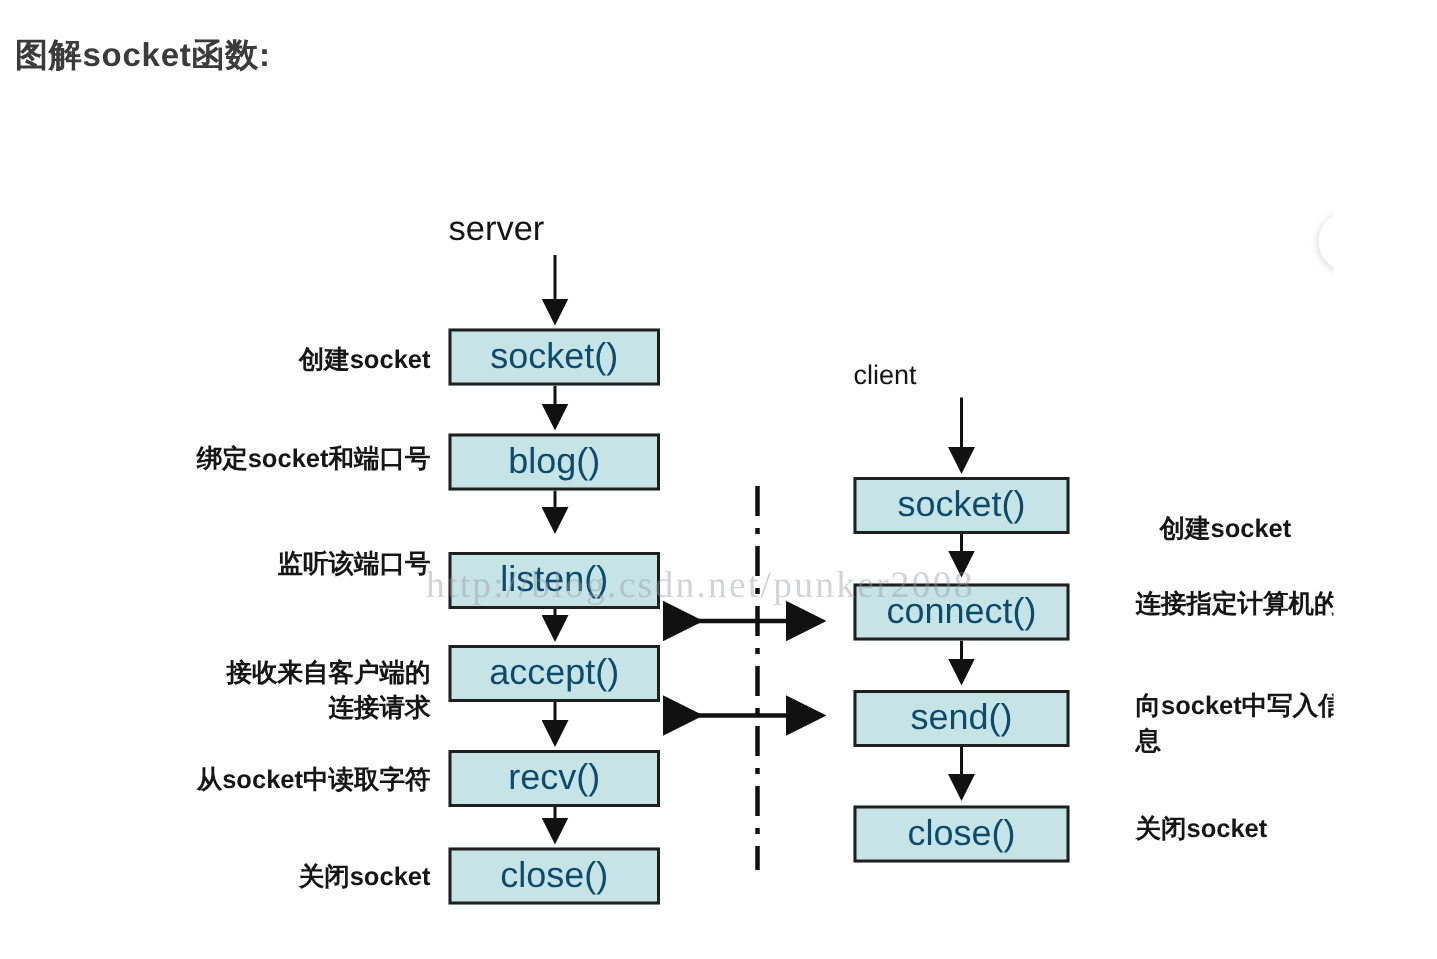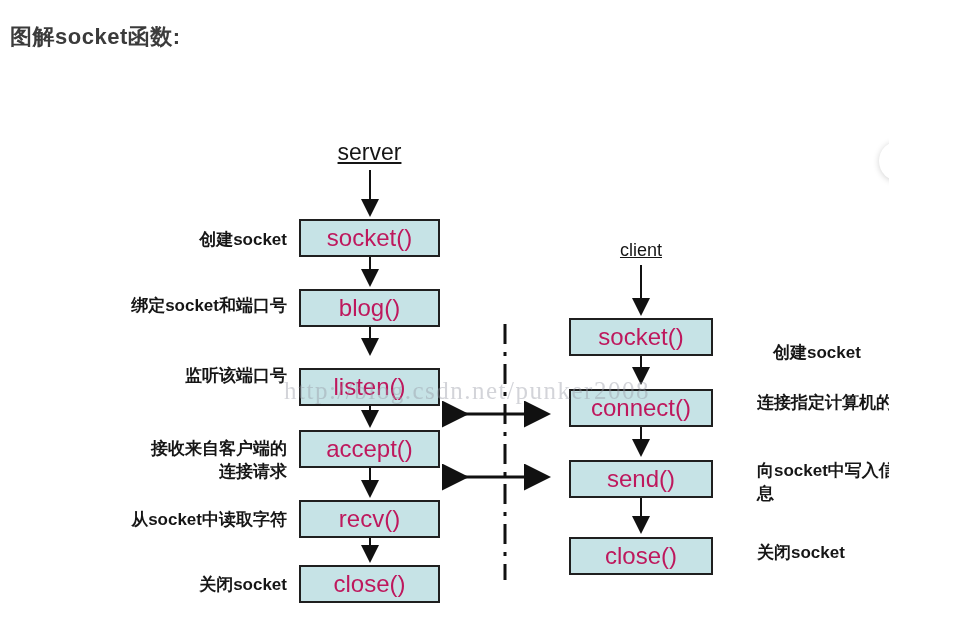--- a/index.html
+++ b/index.html
@@ -8,25 +8,25 @@
     font-family:"Liberation Sans", sans-serif;
   }
   .page-title{
     position:absolute;left:10px;top:22px;font-size:22px;font-weight:bold;color:#3b3b3b;
     letter-spacing:0.5px;
   }
   
   .fnbox{
     position:absolute;height:38px;background:#c6e3e6;border:2px solid #1f1f1f;
     display:flex;align-items:center;justify-content:center;
-    font-size:24px;color:#be185d;box-sizing:border-box;
+    font-size:24px;color:#0c4a6e;box-sizing:border-box;
   }
   .srv{left:299px;width:141px;}
   .cli{left:569px;width:144px;}
-  .col-title{position:absolute;color:#151515;text-align:center;text-decoration:underline;}
+  .col-title{position:absolute;color:#151515;}
   .srv-title{left:299px;width:141px;top:139px;font-size:23px;}
   .cli-title{left:569px;width:144px;top:240px;font-size:18px;}
   
   .lbl{position:absolute;color:#161616;font-size:17px;line-height:23px;font-weight:bold;}
   .lbl-left{left:60px;width:227px;text-align:right;}
   .lbl-right{left:757px;width:195px;text-align:left;}
   .svg-layer{position:absolute;left:0;top:0;pointer-events:none;}
   .watermark{
     position:absolute;left:284px;top:377px;font-size:25px;letter-spacing:1.5px;
     color:rgba(150,152,165,0.42);font-family:"Liberation Serif", serif;

